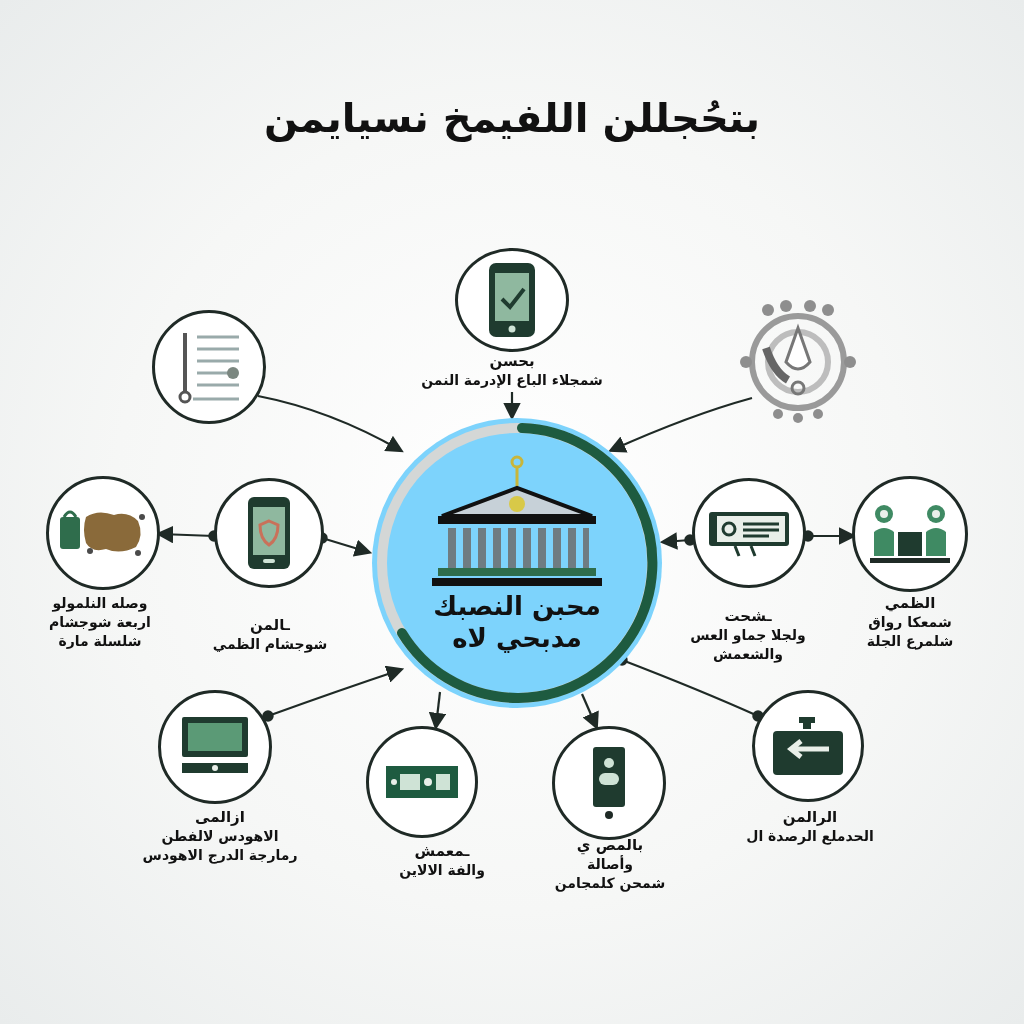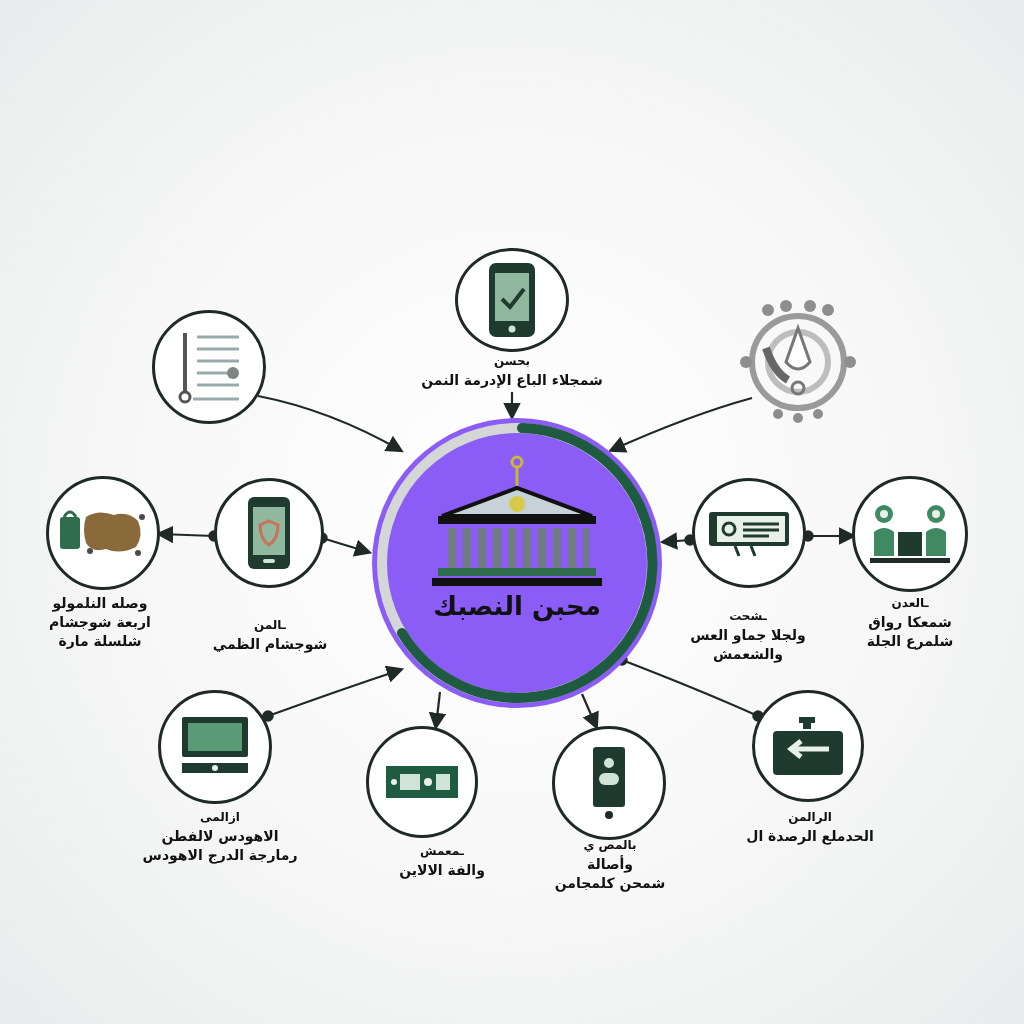--- a/index.html
+++ b/index.html
@@ -21,37 +21,38 @@
       border: 3px solid #1f2a26; background: #ffffff;
       box-sizing: border-box;
       display: flex; align-items: center; justify-content: center;
     }
     .node svg { display: block; }
     .label {
       position: absolute; text-align: center; direction: rtl;
       font-weight: bold; font-size: 14px; line-height: 19px; color: #111;
       white-space: nowrap;
     }
-    .label .sub { font-size: 12px; display: block; }
+    .label .sub { font-size: 15px; display: block; }
     .hub {
       position: absolute; left: 372px; top: 418px; width: 290px; height: 290px;
-      border-radius: 50%; background: #8b5cf6;
+      border-radius: 50%; background: #7dd3fc;
     }
     .hub-ring { position: absolute; left: 0; top: 0; }
     .hub-text {
       position: absolute; left: 0; width: 290px; top: 172px;
       text-align: center; direction: rtl; font-weight: bold;
       font-size: 26px; line-height: 32px; color: #111;
     }
     .emblem { position: absolute; left: 728px; top: 292px; }
   </style>
 </head>
 <body>
 
 <div class="title">
+  <div>بتحُجللن اللفيمخ نسيايمن</div>
 </div>
 
 <svg class="connectors" width="1024" height="1024">
   <defs>
     <marker id="arr" markerWidth="8" markerHeight="8" refX="6" refY="4" orient="auto">
       <path d="M0,0 L8,4 L0,8 z" fill="#1f2a26"></path>
     </marker>
     <marker id="dot" markerWidth="6" markerHeight="6" refX="3" refY="3">
       <circle cx="3" cy="3" r="2.6" fill="#1f2a26"></circle>
     </marker>
@@ -103,20 +104,21 @@
       <rect x="106" y="74" width="8" height="40"></rect>
         <rect x="121" y="74" width="8" height="40"></rect>
       <rect x="136" y="74" width="8" height="40"></rect>
         <rect x="151" y="74" width="6" height="40"></rect>
     </g>
     <rect x="6" y="114" width="158" height="8" fill="#2f6d4c"></rect>
     <rect x="0" y="124" width="170" height="8" fill="#111"></rect>
   </svg>
   <div class="hub-text">
     <div>محبن النصبك</div>
+    <div>مدبحي لاه</div>
   </div>
 </div>
 
 <div class="node" style="left:455px; top:248px; width:114px; height:104px;">
   <svg width="50" height="78" viewBox="0 0 50 78">
     <rect x="2" y="2" width="46" height="74" rx="7" fill="#1f3b2f"></rect>
     <rect x="8" y="12" width="34" height="48" fill="#8fb89f"></rect>
     <path d="M15,38 L23,46 L37,28" stroke="#1f3b2f" stroke-width="4" fill="none"></path>
     <circle cx="25" cy="68" r="3.5" fill="#cfe3d6"></circle>
   </svg>
@@ -224,21 +226,21 @@
       <circle cx="14" cy="12" r="4" fill="#e9efe9"></circle>
     <circle cx="66" cy="12" r="9" fill="#3f8a63"></circle>
       <circle cx="66" cy="12" r="4" fill="#e9efe9"></circle>
     <path d="M4,54 L4,30 Q14,22 24,30 L24,54 Z" fill="#3f8a63"></path>
     <path d="M56,54 L56,30 Q66,22 76,30 L76,54 Z" fill="#3f8a63"></path>
     <rect x="28" y="30" width="24" height="24" fill="#1f3b2f"></rect>
     <rect x="0" y="56" width="80" height="5" fill="#1f2a26"></rect>
   </svg>
 </div>
 <div class="label" style="left:830px; top:594px; width:160px;">
-  <span class="sub">ـالعدن</span>
+  <span class="sub">الظمي</span>
   <div>شمعكا رواق</div>
   <div>شلمرع الجلة</div>
 </div>
 
 <div class="node" style="left:158px; top:690px; width:114px; height:114px;">
   <svg width="70" height="64" viewBox="0 0 70 64">
     <rect x="2" y="2" width="66" height="40" rx="2" fill="#1f3b2f"></rect>
     <rect x="8" y="8" width="54" height="28" fill="#5b9a76"></rect>
     <rect x="2" y="48" width="66" height="10" fill="#1f3b2f"></rect>
     <circle cx="35" cy="53" r="3" fill="#e9efe9"></circle>

